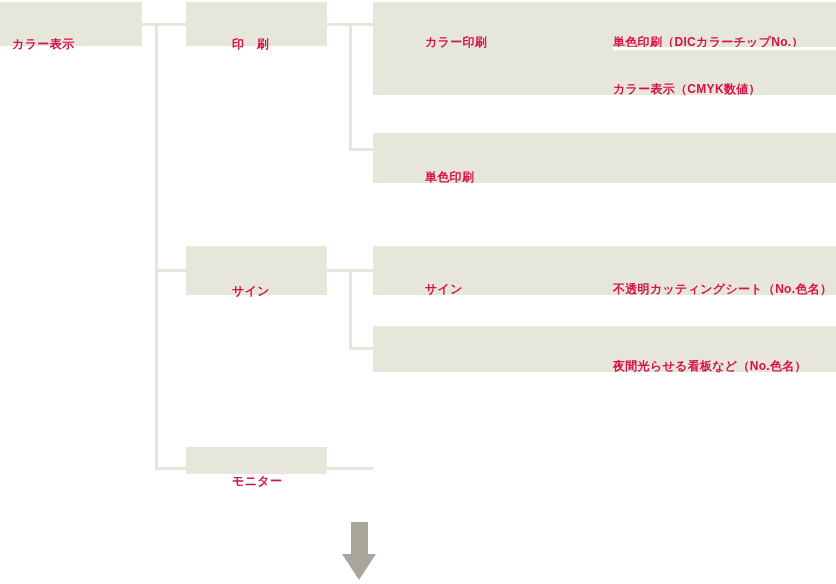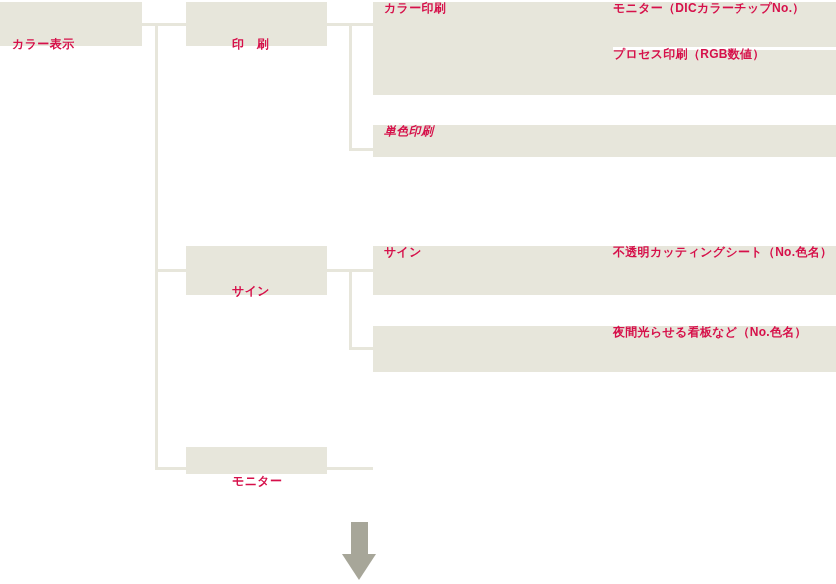--- a/index.html
+++ b/index.html
@@ -49,30 +49,31 @@
 
   
   .lvl3 {
     left: 373px;
     width: 463px;
     display: block;
     position: absolute;
     background: #e7e6db;
   }
   .lvl3-color    { top: 2px;   height: 93px; }
-  .lvl3-single   { top: 125px; height: 32px; font-style: italic; }
+  .lvl3-single   { top: 133px; height: 50px; }
   .lvl3-sign     { top: 246px; height: 49px; }
   .lvl3-illum    { top: 326px; height: 46px; }
   .lvl3-homepage { top: 447px; height: 45px; }
 
   .row {
     position: relative;
     display: flex;
-    align-items: flex-start;
+    align-items: flex-end;
     height: 100%;
+    padding-left: 41px;
   }
   .row.split { height: 46px; }
   .row.split.second { height: 47px; }
 
   .cell-left {
     color: #d6104a;
     font-size: 12px;
     font-weight: bold;
     letter-spacing: 0.3px;
     white-space: nowrap;
@@ -170,25 +171,25 @@
   <div class="line h" style="left:327px; top:269px; width:25px;"></div>
   <div class="line v" style="left:349px; top:269px; height:81px;"></div>
   <div class="line h" style="left:349px; top:269px; width:24px;"></div>
   <div class="line h" style="left:349px; top:347px; width:24px;"></div>
 
   <div class="line h" style="left:327px; top:467px; width:46px;"></div>
 
   <div class="lvl3 lvl3-color">
     <div class="row split">
       <span class="cell-left">カラー印刷</span>
-      <span class="cell-right">モニター（DICカラーチップNo.）</span>
+      <span class="cell-right">単色印刷（DICカラーチップNo.）</span>
     </div>
     <div class="divider"></div>
     <div class="row split second">
-      <span class="cell-right">プロセス印刷（RGB数値）</span>
+      <span class="cell-right">カラー表示（CMYK数値）</span>
     </div>
   </div>
 
   <div class="lvl3 lvl3-single">
     <div class="row">
       <span class="cell-left">単色印刷</span>
     </div>
   </div>
 
   <div class="lvl3 lvl3-sign">

